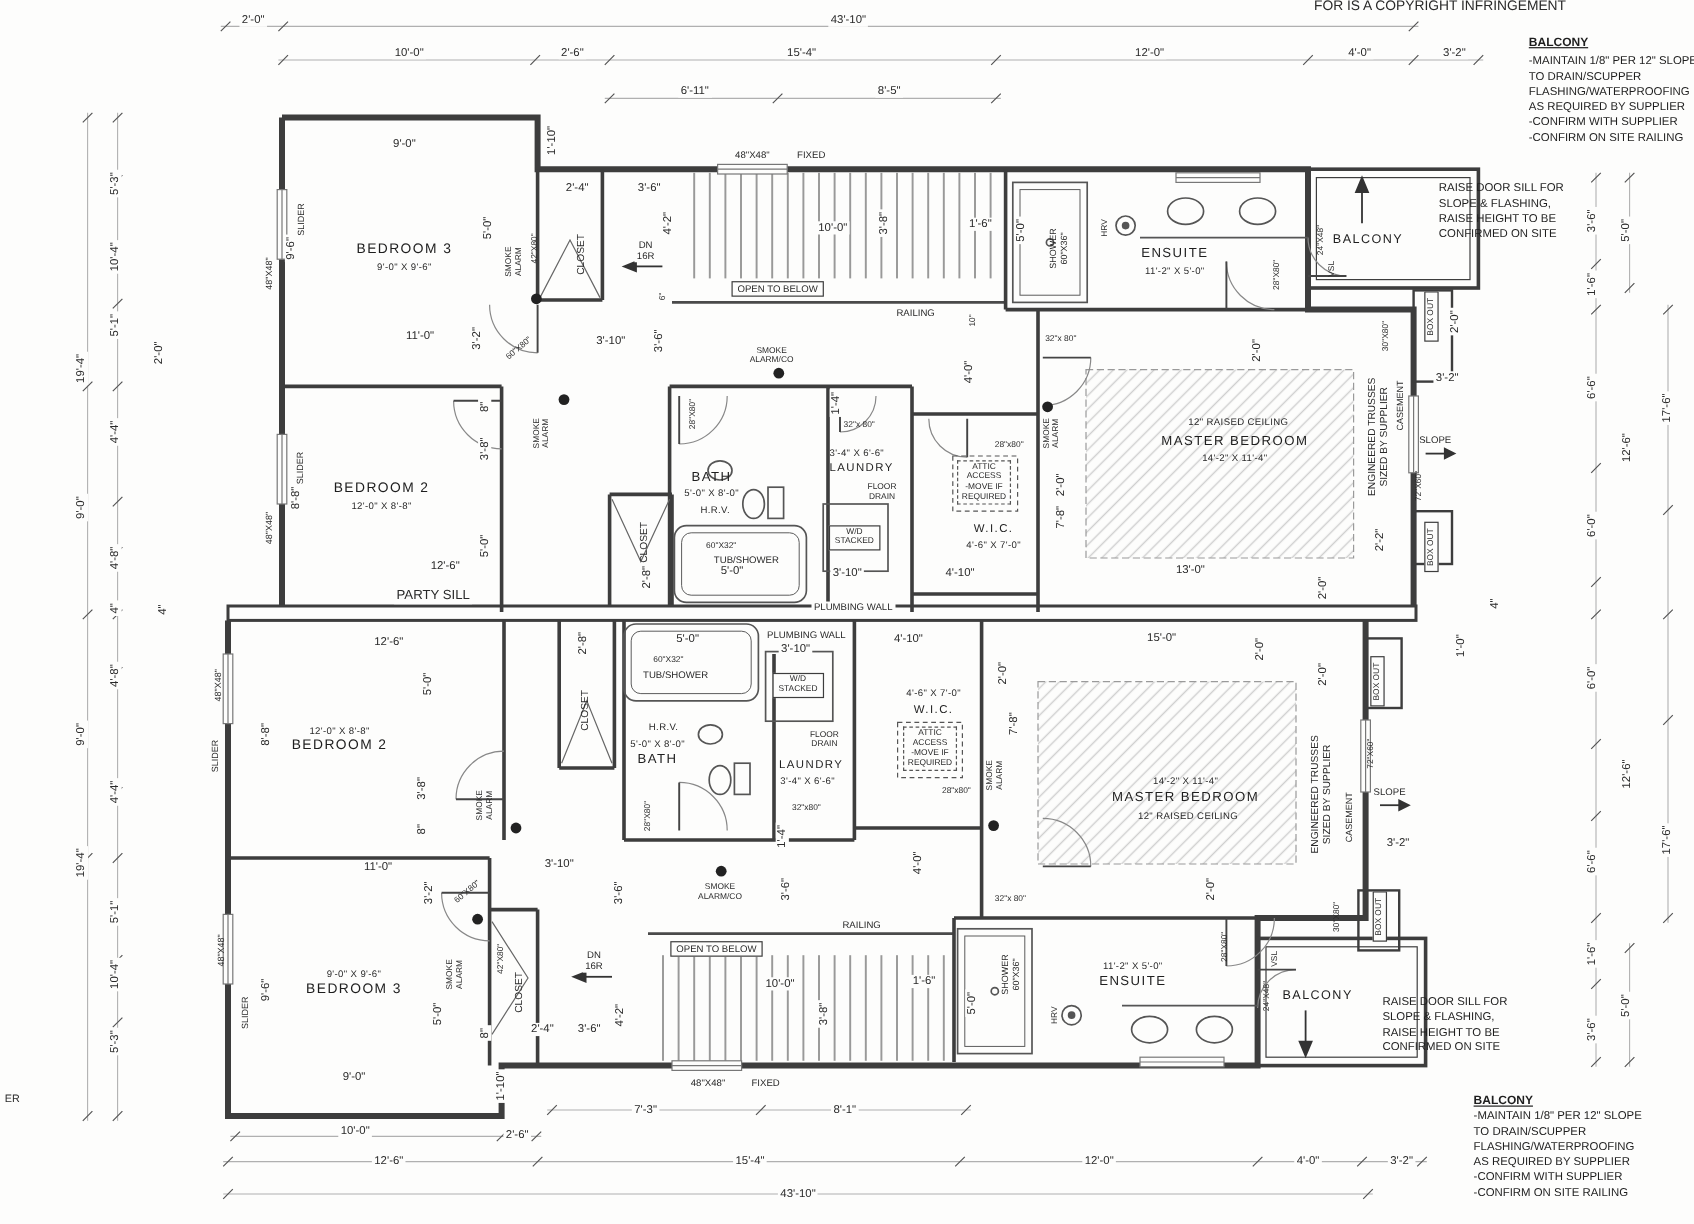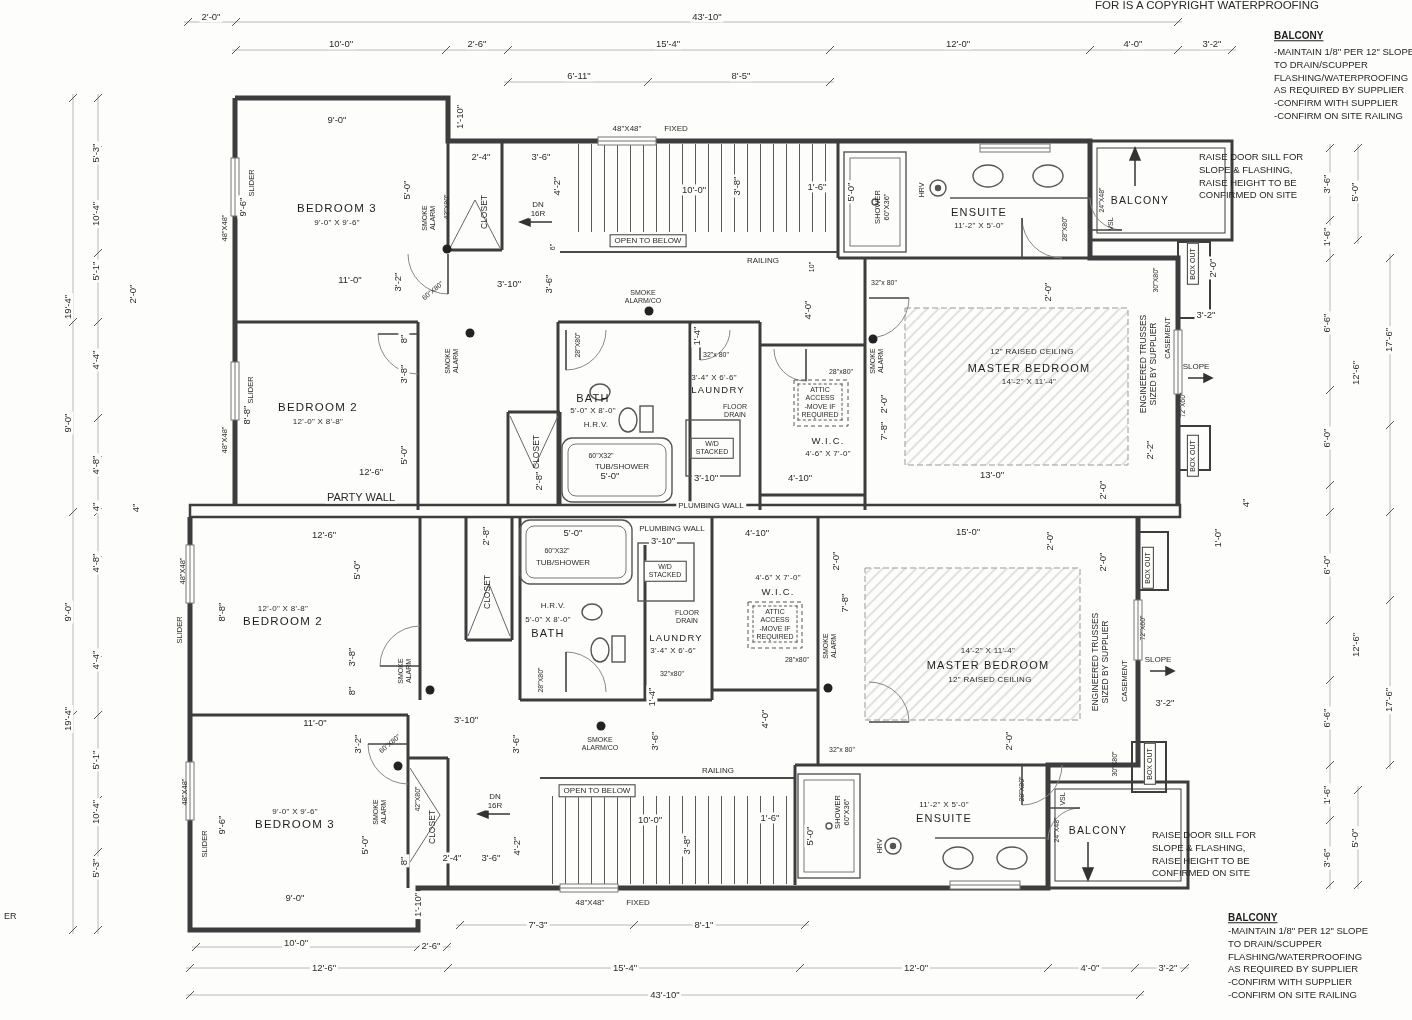--- a/index.html
+++ b/index.html
@@ -192,21 +192,21 @@
       <path d="M510,814 L486,814" fill="none"></path>
         <polygon points="488,810 488,818 478,814"></polygon>
       <path d="M1188,378 L1206,378" fill="none"></path>
         <polygon points="1204,374 1204,382 1212,378"></polygon>
       <path d="M1150,671 L1168,671" fill="none"></path>
         <polygon points="1166,667 1166,675 1174,671"></polygon>
     </g>
   </svg>
 
   <div id="label-layer">
-      <div class="lbl" style="left: 1095px; top: 6px; font-size: 11.5px; transform: translateY(-50%); text-align: left;">FOR IS A COPYRIGHT WATERPROOFING</div>
+      <div class="lbl" style="left: 1095px; top: 6px; font-size: 11.5px; transform: translateY(-50%); text-align: left;">FOR IS A COPYRIGHT INFRINGEMENT</div>
       <div class="lbl bg" style="left: 211px; top: 17px; transform: translate(-50%, -50%);">2'-0"</div>
       <div class="lbl bg" style="left: 707px; top: 17px; transform: translate(-50%, -50%);">43'-10"</div>
       <div class="lbl bg" style="left: 341px; top: 44px; transform: translate(-50%, -50%);">10'-0"</div>
       <div class="lbl bg" style="left: 477px; top: 44px; transform: translate(-50%, -50%);">2'-6"</div>
       <div class="lbl bg" style="left: 668px; top: 44px; transform: translate(-50%, -50%);">15'-4"</div>
       <div class="lbl bg" style="left: 958px; top: 44px; transform: translate(-50%, -50%);">12'-0"</div>
       <div class="lbl bg" style="left: 1133px; top: 44px; transform: translate(-50%, -50%);">4'-0"</div>
       <div class="lbl bg" style="left: 1212px; top: 44px; transform: translate(-50%, -50%);">3'-2"</div>
       <div class="lbl bg" style="left: 579px; top: 76px; transform: translate(-50%, -50%);">6'-11"</div>
       <div class="lbl bg" style="left: 741px; top: 76px; transform: translate(-50%, -50%);">8'-5"</div>
@@ -266,21 +266,21 @@
       <div class="lbl room" style="left: 979px; top: 212px; font-size: 11px; transform: translate(-50%, -50%);">ENSUITE</div>
       <div class="lbl sub" style="left: 979px; top: 226px; transform: translate(-50%, -50%);">11'-2" X 5'-0"</div>
       <div class="lbl sub" style="left: 1032px; top: 352px; transform: translate(-50%, -50%);">12" RAISED CEILING</div>
       <div class="lbl room" style="left: 1029px; top: 368px; font-size: 11px; transform: translate(-50%, -50%);">MASTER BEDROOM</div>
       <div class="lbl sub" style="left: 1029px; top: 382px; transform: translate(-50%, -50%);">14'-2" X 11'-4"</div>
       <div class="lbl room" style="left: 828px; top: 441px; font-size: 9.5px; transform: translate(-50%, -50%);">W.I.C.</div>
       <div class="lbl sub" style="left: 828px; top: 454px; transform: translate(-50%, -50%);">4'-6" X 7'-0"</div>
       <div class="lbl room" style="left: 1140px; top: 200px; font-size: 10.5px; transform: translate(-50%, -50%);">BALCONY</div>
       <div class="lbl" style="left: 484px; top: 212px; font-size: 8.5px; transform: translate(-50%, -50%) rotate(-90deg);">CLOSET</div>
       <div class="lbl" style="left: 536px; top: 452px; font-size: 8.5px; transform: translate(-50%, -50%) rotate(-90deg);">CLOSET</div>
-      <div class="lbl bg" style="left: 361px; top: 497px; font-size: 11px; transform: translate(-50%, -50%);">PARTY WALL</div>
+      <div class="lbl bg" style="left: 361px; top: 497px; font-size: 11px; transform: translate(-50%, -50%);">PARTY SILL</div>
       <div class="lbl boxed" style="left: 648px; top: 241px; font-size: 8px; transform: translate(-50%, -50%);">OPEN TO BELOW</div>
       <div class="lbl bg" style="left: 763px; top: 261px; font-size: 8px; transform: translate(-50%, -50%);">RAILING</div>
       <div class="lbl bg" style="left: 711px; top: 506px; font-size: 8px; transform: translate(-50%, -50%);">PLUMBING WALL</div>
       <div class="lbl xs bg" style="left: 643px; top: 297px; transform: translate(-50%, -50%);">SMOKE
 ALARM/CO</div>
       <div class="lbl bg" style="left: 538px; top: 209px; font-size: 8px; transform: translate(-50%, -50%);">DN
 16R</div>
       <div class="lbl xs" style="left: 735px; top: 411px; transform: translate(-50%, -50%);">FLOOR
 DRAIN</div>
       <div class="lbl boxed xs" style="left: 712px; top: 448px; transform: translate(-50%, -50%);">W/D

